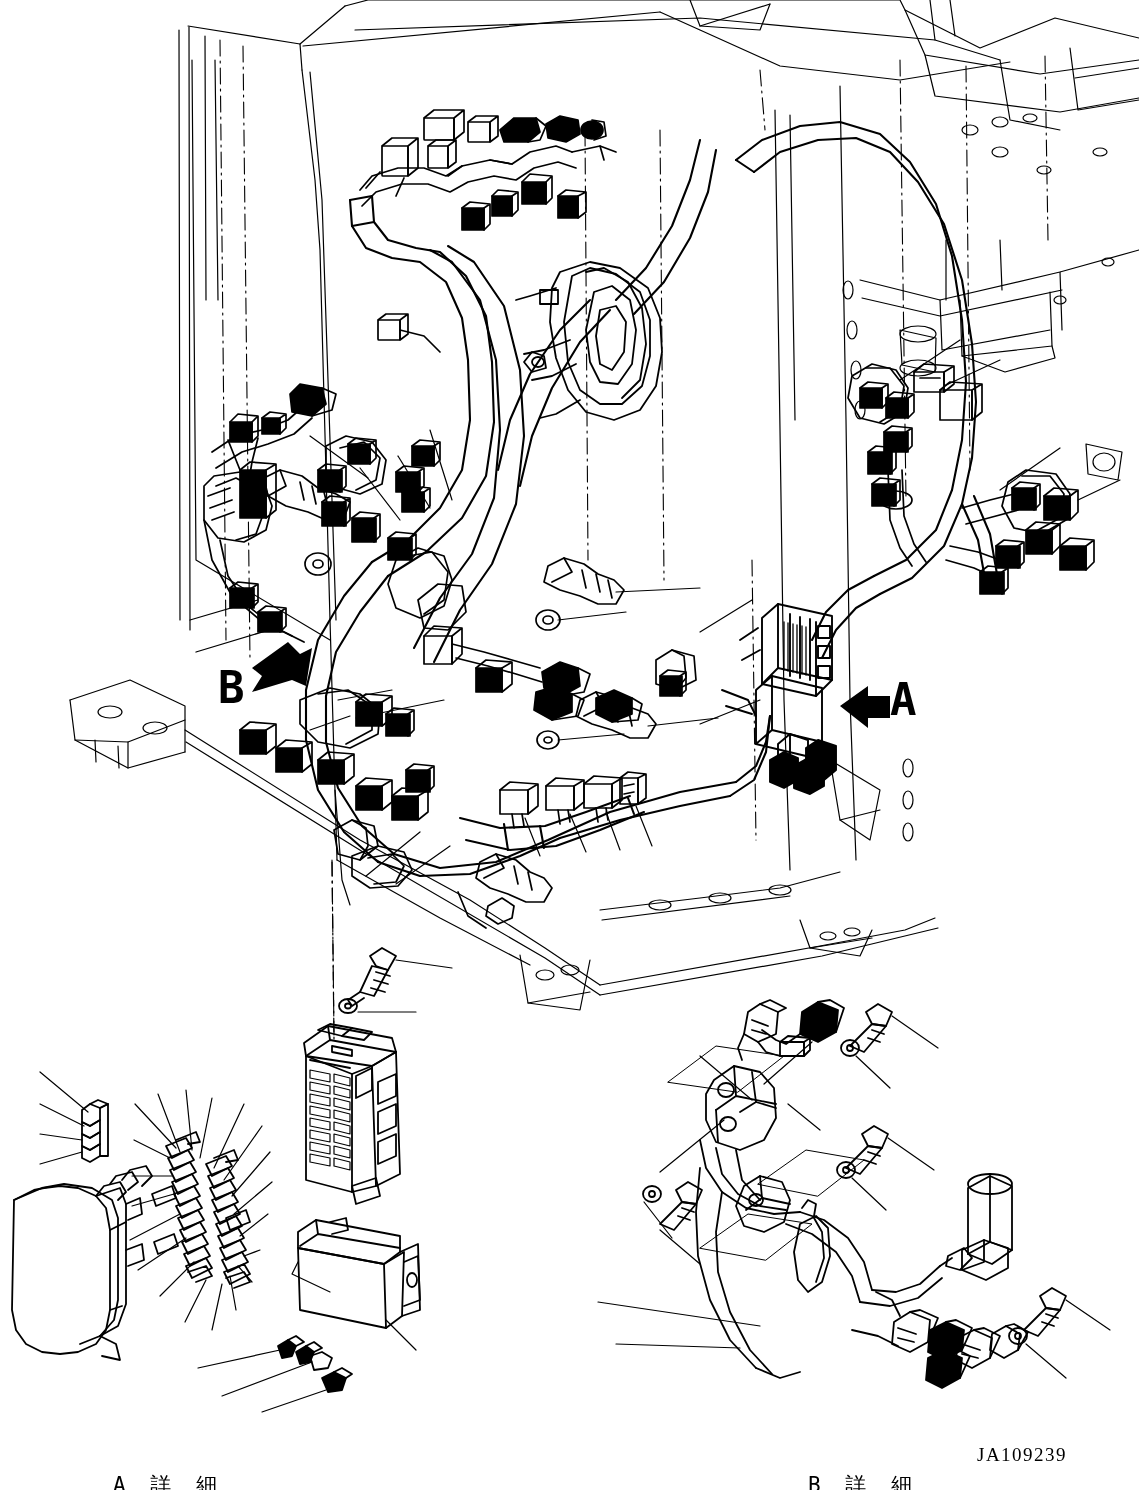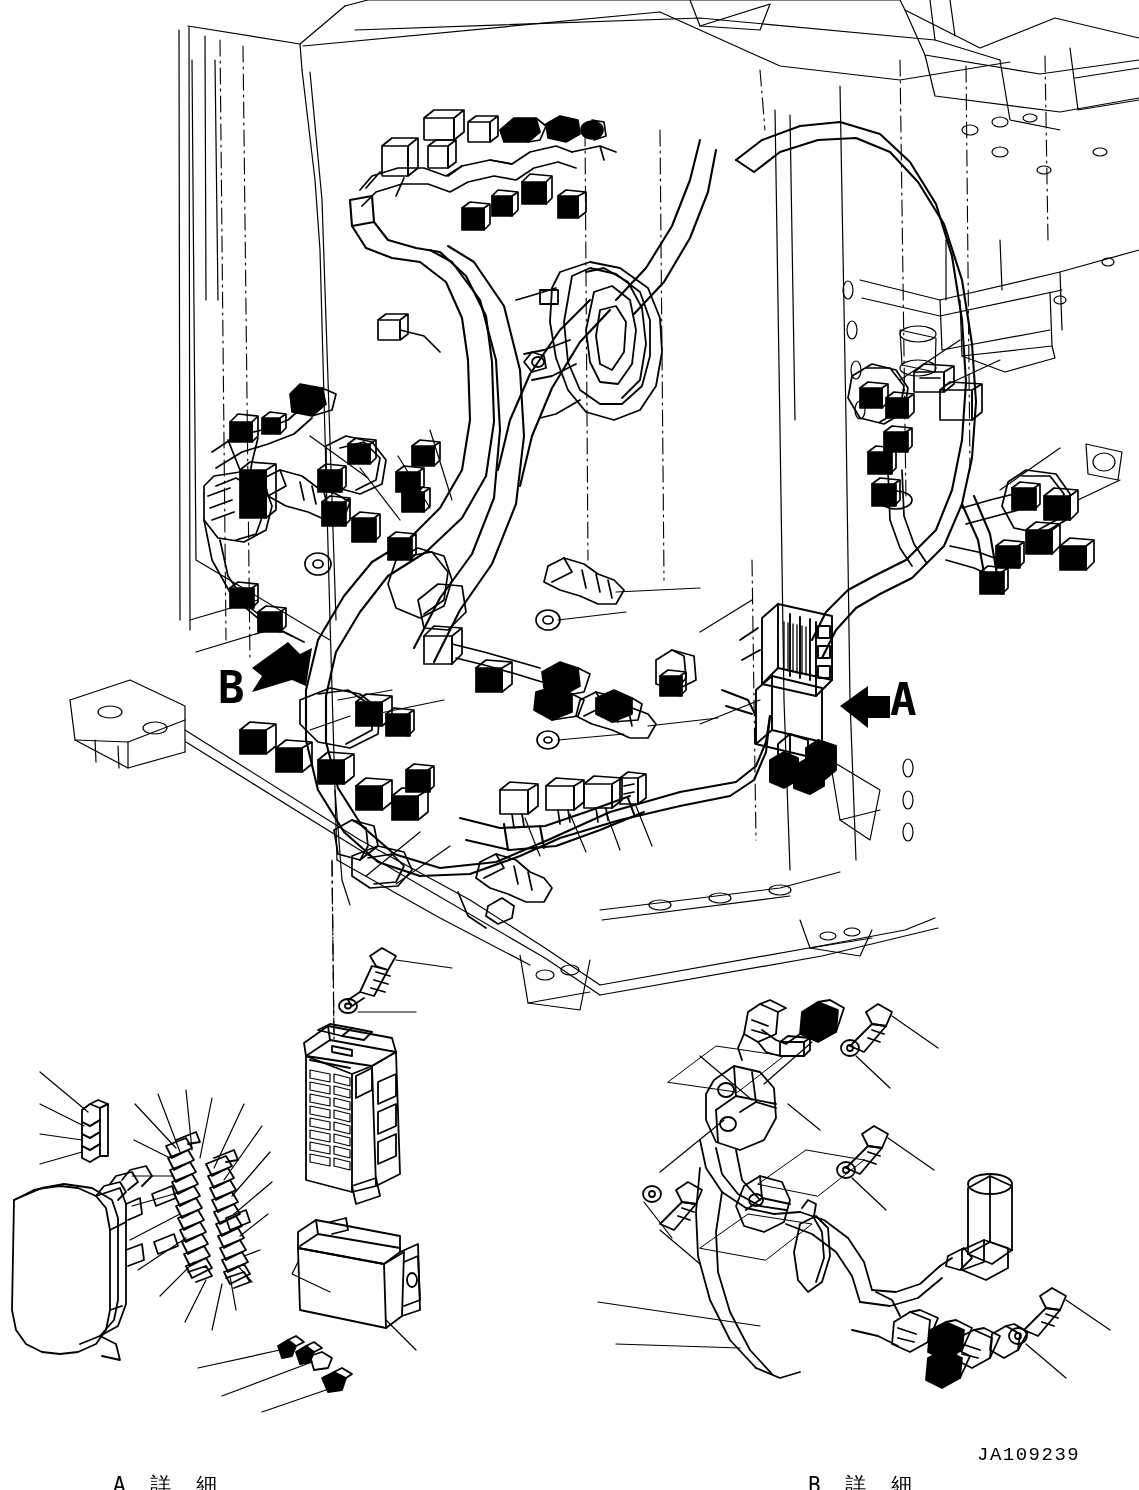--- a/index.html
+++ b/index.html
@@ -48,21 +48,21 @@
     color: #000;
   }
   #detail-a-label { left: 113px; top: 1423px; }
   #detail-b-label { left: 808px; top: 1423px; }
   .detail-label .jp { letter-spacing: 6px; }
 
   #drawing-number {
     position: absolute;
     left: 977px;
     top: 1444px;
-    font-family: Liberation Mono, monospace;
+    font-family: Liberation Serif, serif;
     font-size: 19px;
     letter-spacing: 1.5px;
     color: #000;
   }
 </style>
 </head>
 <body>
 
 <div id="sheet">
 

